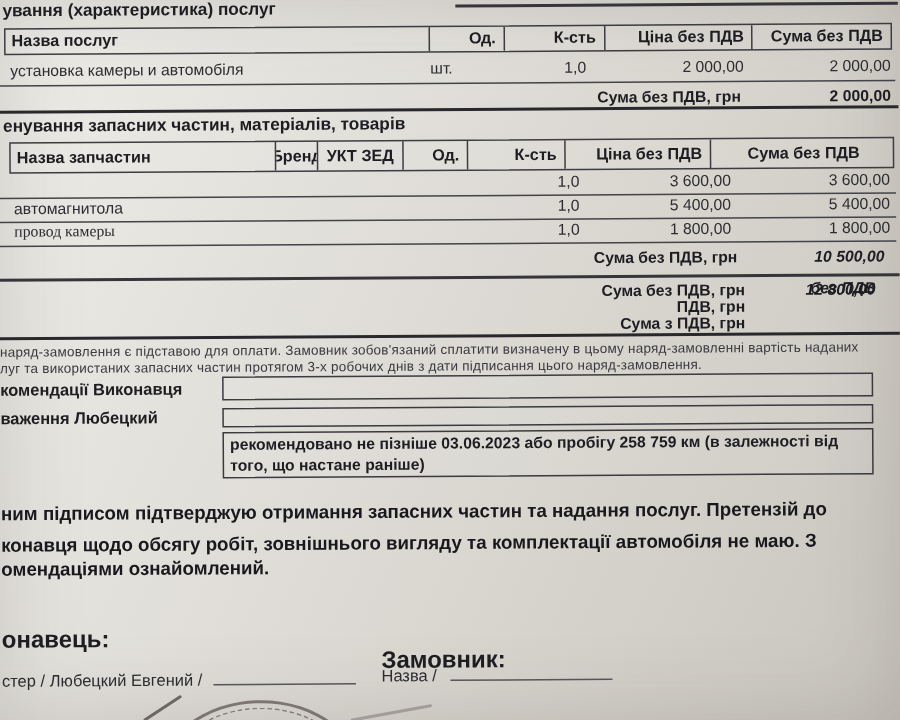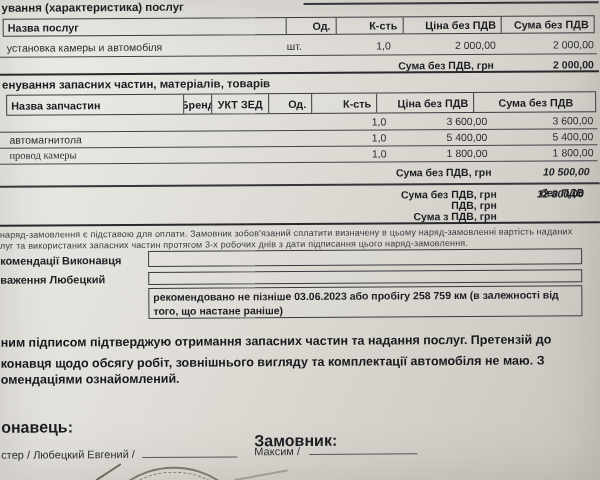--- a/index.html
+++ b/index.html
@@ -137,21 +137,21 @@
   <div class="abs confirm" style="left:0;top:371px;">омендаціями ознайомлений.</div>
 
   <div class="abs signlbl" style="left:0;top:417px;">онавець:</div>
   <div class="abs signlbl" style="left:253px;top:432px;">Замовник:</div>
 
   <div class="abs signname" style="left:0;top:447px;">
     <span>стер / Любецкий Евгений /</span>
     <span class="uline" style="width:95px;margin-left:4px;"></span>
   </div>
   <div class="abs signname" style="left:253px;top:445px;">
-    <span>Максим /</span>
+    <span>Назва /</span>
     <span class="uline" style="width:108px;margin-left:6px;"></span>
   </div>
 
   <div class="stamp"></div>
   <div class="stroke" style="left:92px;top:470px;width:30px;height:2px;transform:rotate(-33deg);"></div>
   <div class="stroke" style="left:232px;top:474px;width:55px;height:2px;opacity:.45;transform:rotate(-10deg);"></div>
 
  </div>
 </div>
 

